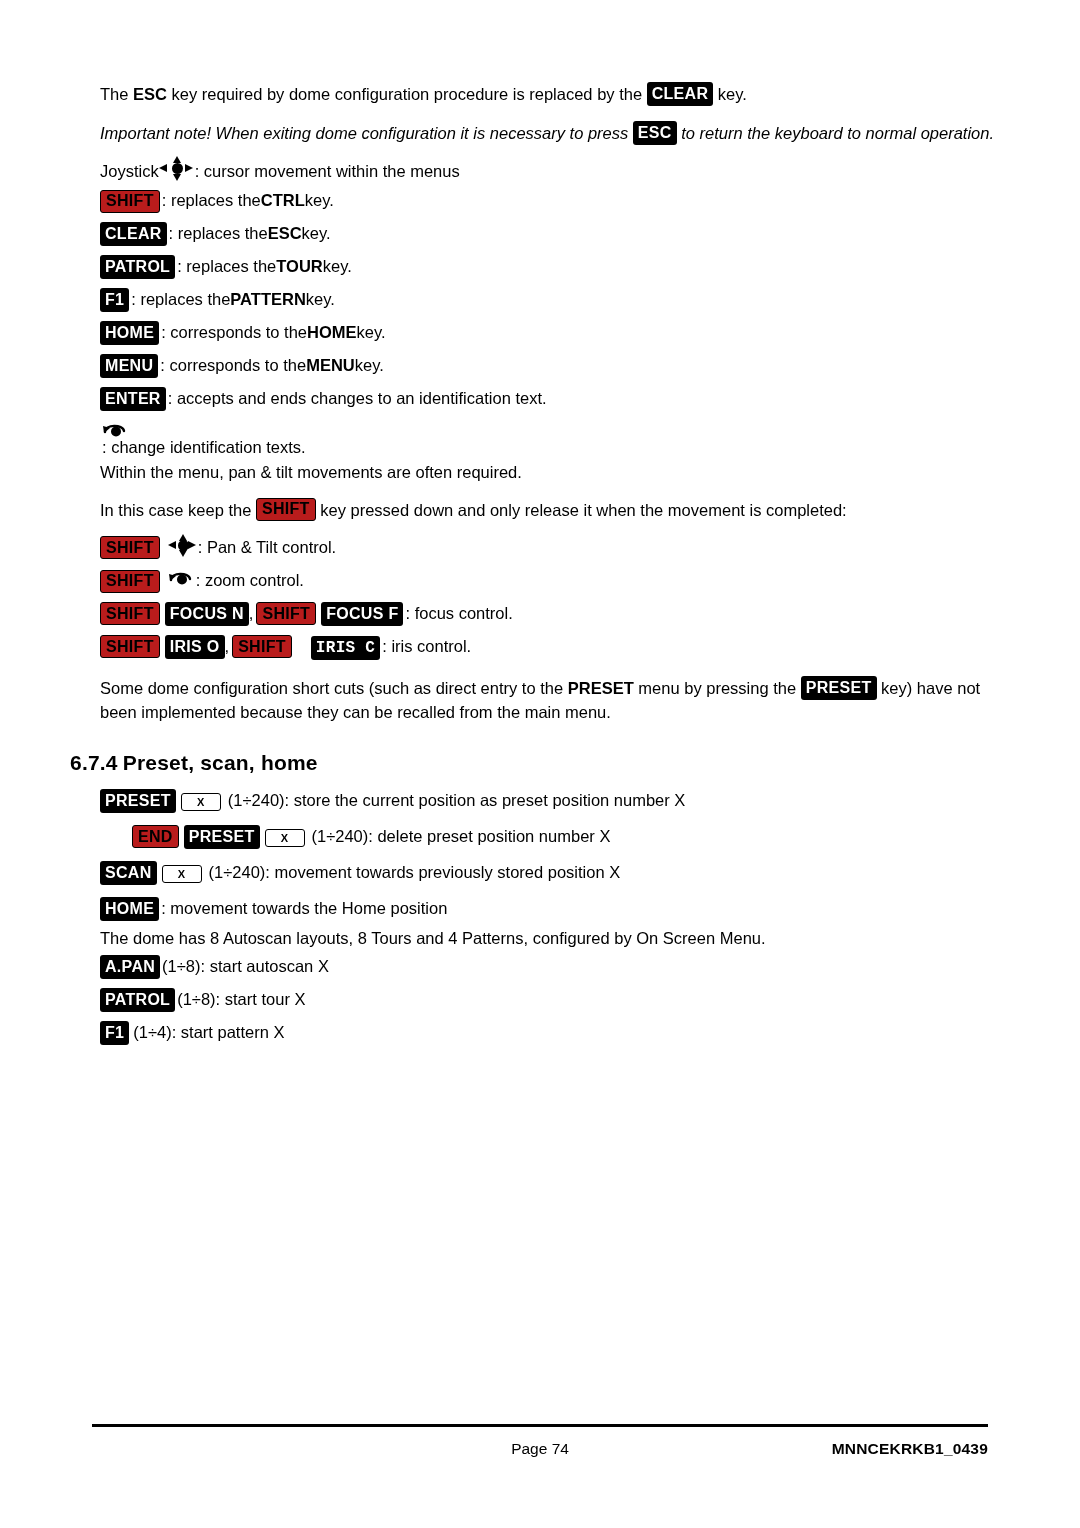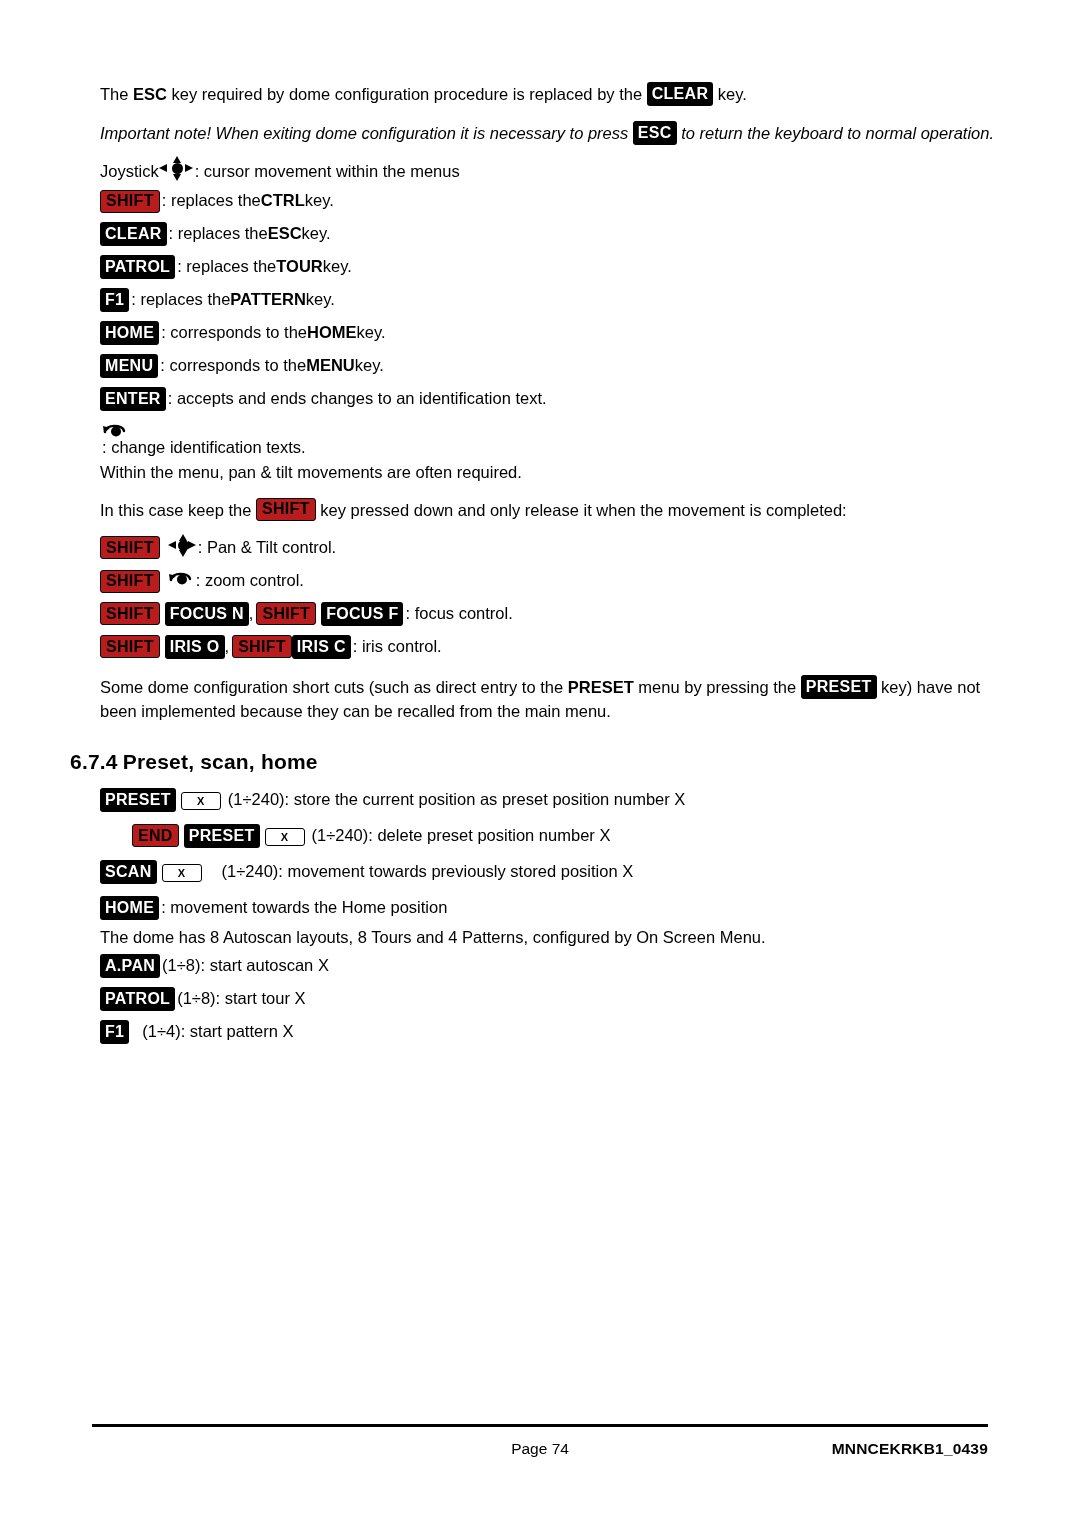--- a/index.html
+++ b/index.html
@@ -275,21 +275,21 @@
       <span class="key outlined" style="margin-left:3px;">SHIFT</span>
       <span class="key" style="margin-left:5px;">FOCUS F</span>
       <span class="txt">: focus control.</span>
     </div>
 
     <div class="row" style="margin-bottom:16px;">
       <span class="key outlined">SHIFT</span>
       <span class="key" style="margin-left:5px;">IRIS O</span>
       <span>, </span>
       <span class="key outlined" style="margin-left:3px;">SHIFT</span>
-      <span class="key" style="margin-left:0;">IRIS C</span>
+      <span class="key" style="margin-left:19px;font-family:Liberation Mono, monospace;">IRIS C</span>
       <span class="txt">: iris control.</span>
     </div>
 
     <p class="para" style="margin-bottom:0;">
       <span>Some dome configuration short cuts (such as direct entry to the </span><b>PRESET</b><span> menu by pressing the </span><span class="key wide">PRESET</span><span> key) have not been implemented because they can be recalled from the main menu.</span>
     </p>
 
     <h3 class="heading">
       <span class="num">6.7.4</span><span>Preset, scan, home</span>
     </h3>
@@ -303,21 +303,21 @@
     <div class="row" style="margin-bottom:12px;padding-left:32px;">
       <span class="key outlined">END</span>
       <span class="key wide" style="margin-left:5px;">PRESET</span>
       <span class="key xkey" style="margin-left:5px;">X</span>
       <span class="txt" style="margin-left:7px;">(1÷240): delete preset position number X</span>
     </div>
 
     <div class="row" style="margin-bottom:12px;">
       <span class="key wide">SCAN</span>
       <span class="key xkey" style="margin-left:5px;">X</span>
-      <span class="txt" style="margin-left:20px;">(1÷240): movement towards previously stored position X</span>
+      <span class="txt" style="margin-left:7px;">(1÷240): movement towards previously stored position X</span>
     </div>
 
     <div class="row" style="margin-bottom:6px;">
       <span class="key">HOME</span>
       <span class="txt">: movement towards the Home position</span>
     </div>
 
 
     <p class="para" style="margin-bottom:5px;">
       <span>The dome has 8 Autoscan layouts, 8 Tours and 4 Patterns, configured by On Screen Menu.</span>
@@ -328,21 +328,21 @@
       <span class="txt">(1÷8): start autoscan X</span>
     </div>
 
     <div class="row">
       <span class="key">PATROL</span>
       <span class="txt">(1÷8): start tour X</span>
     </div>
 
     <div class="row">
       <span class="key">F1</span>
-      <span class="txt" style="margin-left:13px;">(1÷4): start pattern X</span>
+      <span class="txt" style="margin-left:4px;">(1÷4): start pattern X</span>
     </div>
 
   </div>
 
   <div class="footer-rule"></div>
   <div class="footer">
     <span class="pageno">Page 74</span>
     <span class="docid">MNNCEKRKB1_0439</span>
   </div>
 

